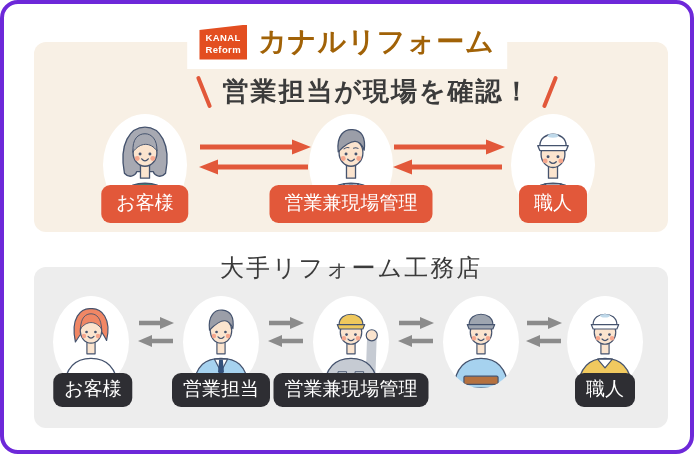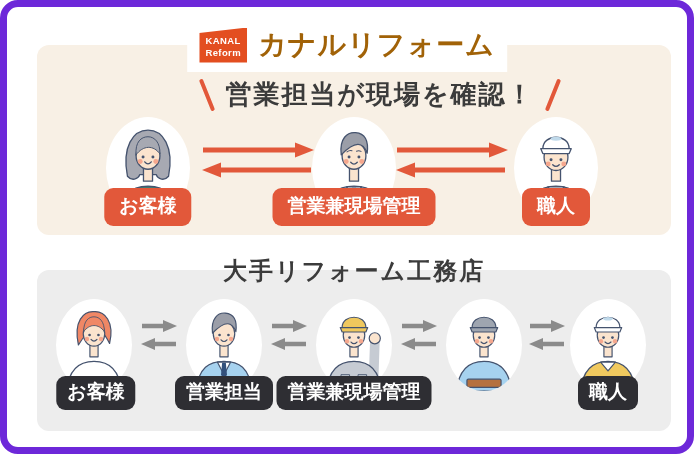--- a/index.html
+++ b/index.html
@@ -1,19 +1,19 @@
 <!DOCTYPE html>
 <html><head>
 <meta charset="utf-8">
 <style>
   html,body { margin:0; padding:0; background:#fff; }
   body { font-family:"Liberation Sans","DejaVu Sans",sans-serif; }
   .card {
     position:relative; width:694px; height:454px; box-sizing:border-box;
-    background:#FFFFFF; border:7px solid #6d28d9; border-radius:18px;
+    background:#FFFFFF; border:4px solid #6d28d9; border-radius:18px;
     overflow:hidden;
   }
   .panel { position:absolute; left:30px; width:634px; border-radius:12px; }
   .panel-cream { top:38px; height:190px; background:#F8F0E5; }
   .panel-gray  { top:263px; height:161px; background:#EDEDED; }
 
   
   .logo {
     position:absolute; top:14px; left:50%; transform:translateX(-50%);
     display:flex; align-items:center; gap:11px;
@@ -32,35 +32,35 @@
   .headline-row {
     position:absolute; top:70px; left:30px; width:686px;
     display:flex; align-items:center; justify-content:center; gap:16px; z-index:2;
   }
   .headline-text { font-size:26px; font-weight:900; color:#3B3B3B; letter-spacing:2px; }
   .slash { width:4px; height:34px; background:#E2583A; border-radius:2px; }
   .slash-left  { transform:rotate(-22deg); }
   .slash-right { transform:rotate(22deg); }
   .headline-gray {
     position:absolute; top:248px; left:30px; width:634px; text-align:center;
-    font-size:24px; font-weight:700; color:#3B3B3B; letter-spacing:2px; z-index:2;
+    font-size:24px; font-weight:400; color:#3B3B3B; letter-spacing:2px; z-index:2;
   }
 
   
   .portrait {
     position:absolute; background:#FFFFFF; border-radius:50%; overflow:hidden; z-index:1;
   }
   .portrait svg { display:block; width:100%; height:100%; }
   .p-top { width:84px; height:102px; top:110px; }
   .p-bot { width:76px; height:92px;  top:292px; }
 
   
   .tag {
     position:absolute; transform:translateX(-50%); z-index:3;
-    color:#FFFFFF; font-weight:700; white-space:nowrap; border-radius:9px;
+    color:#FFFFFF; font-weight:400; white-space:nowrap; border-radius:9px;
   }
   .tag-orange { top:181px; background:#E2583A; font-size:19px; padding:5px 15px 7px; }
   .tag-dark   { top:369px; background:#2E2E33; font-size:19px; padding:3px 11px 5px; }
 
   .arrows { position:absolute; z-index:2; }
 </style>
 </head>
 <body>
 
 <div class="card">

